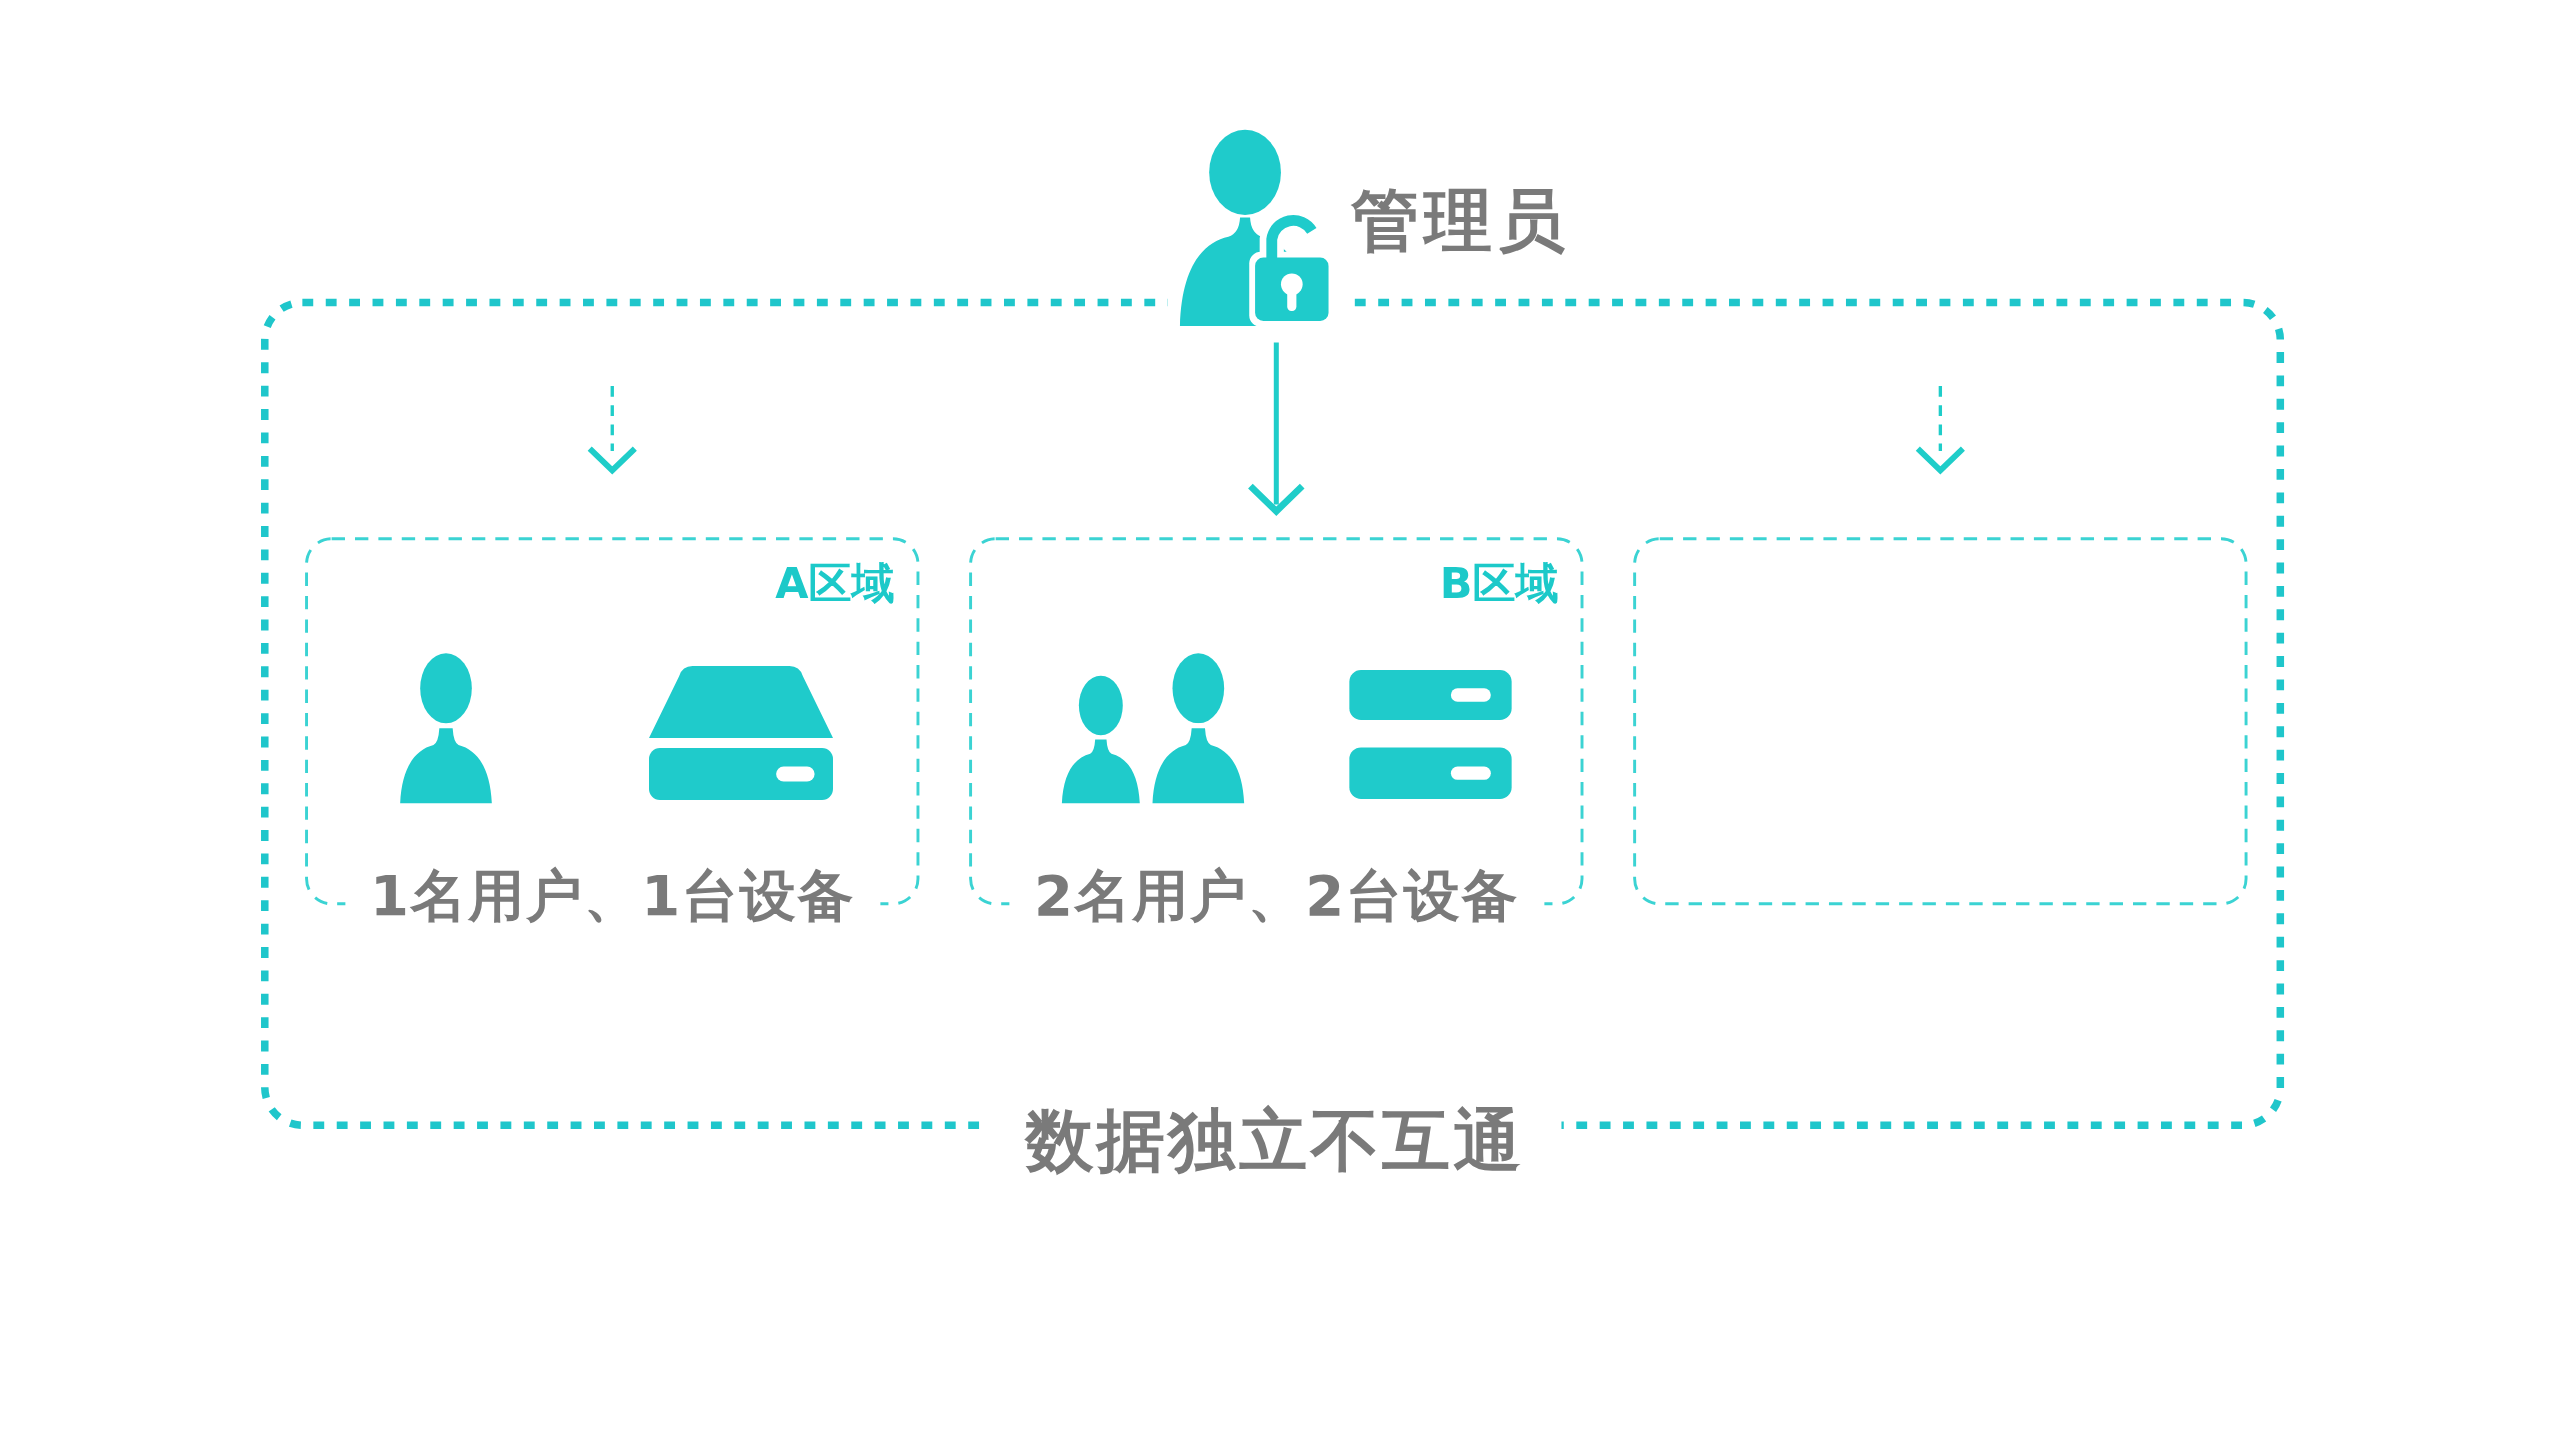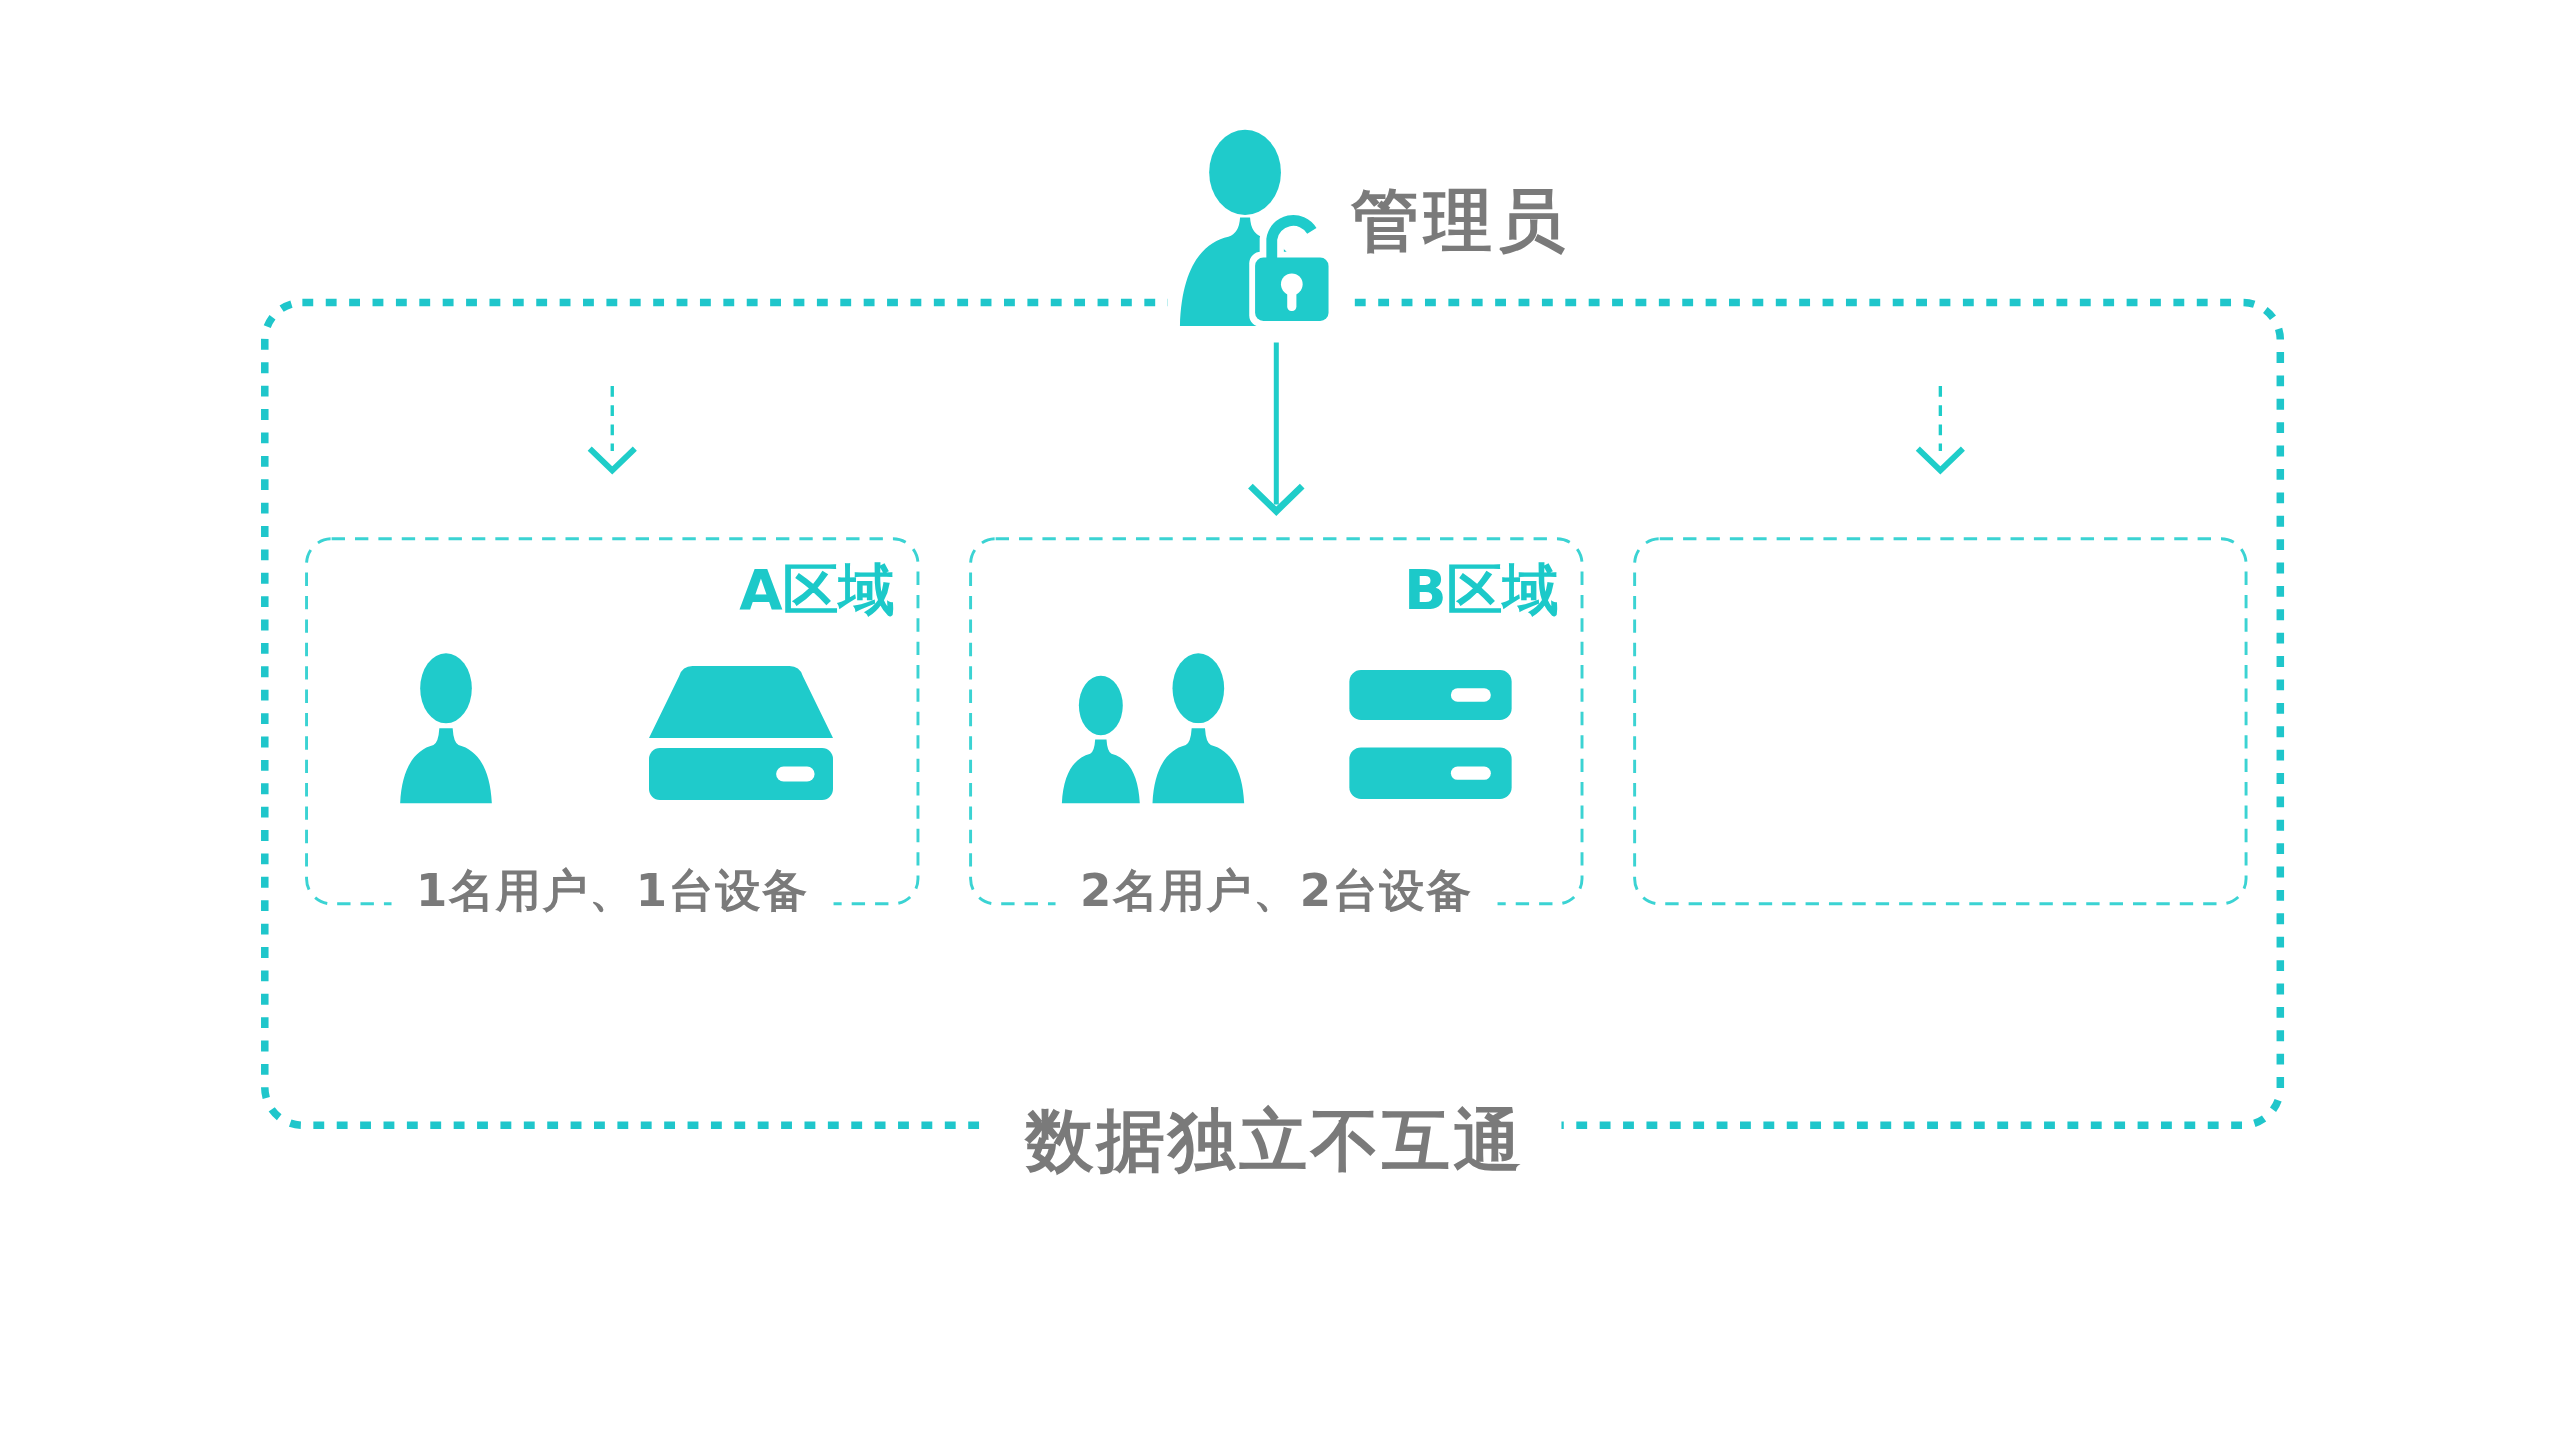--- a/index.html
+++ b/index.html
@@ -25,26 +25,26 @@
   .arrow-head{stroke:var(--arrow);fill:none;}
   .teal{fill:var(--accent);}
   .white{fill:#ffffff;}
   .admin-group{position:absolute;left:1168px;top:124px;width:180px;height:202px;background:#fff;}
   .admin-label{
     position:absolute;left:1351px;top:187px;font-size:68px;font-weight:700;
     color:var(--text-gray);letter-spacing:5px;white-space:nowrap;line-height:1;
   }
   .zone{position:absolute;top:539px;width:611px;height:365px;}
   .zone-label{
-    position:absolute;top:23.4px;right:23.4px;font-size:56px;font-weight:700;
+    position:absolute;top:23.4px;right:23.4px;font-size:43px;font-weight:700;
     color:var(--label-teal);white-space:nowrap;line-height:1;
   }
   .zone-caption{
     position:absolute;left:50%;top:319px;transform:translateX(-50%);
-    font-size:45px;font-weight:700;color:var(--text-gray);white-space:nowrap;
+    font-size:56px;font-weight:700;color:var(--text-gray);white-space:nowrap;
     background:#fff;padding:10px 25px;line-height:1;letter-spacing:1.7px;
   }
   .icon{position:absolute;}
   .footer-caption{
     position:absolute;left:1275px;top:1083px;transform:translateX(-50%);
     font-size:68px;font-weight:700;color:var(--text-gray);white-space:nowrap;
     background:#fff;padding:8.4px 37px;line-height:1;letter-spacing:3.3px;margin-top:16px;
   }
 </style>
 </head>

